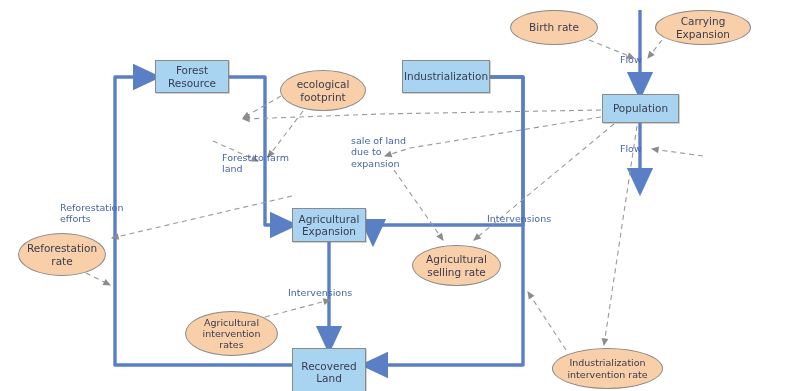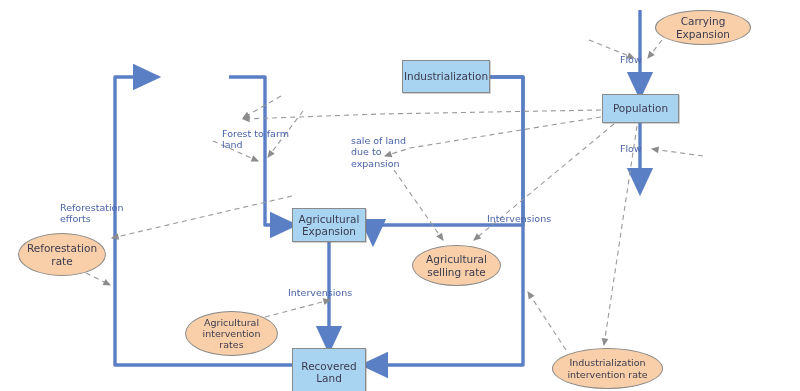--- a/index.html
+++ b/index.html
@@ -91,35 +91,46 @@
       <path d="M614,124 L474,240" marker-end="url(#linkHead)"></path>
       <path d="M394,170 L443,240" marker-end="url(#linkHead)"></path>
       <path d="M637,126 L604,345" marker-end="url(#linkHead)"></path>
       <path d="M566,350 L528,292" marker-end="url(#linkHead)"></path>
       <path d="M265,317 L330,300" marker-end="url(#linkHead)"></path>
       <path d="M292,196 L112,238" marker-end="url(#linkHead)"></path>
       <path d="M86,273 L110,285" marker-end="url(#linkHead)"></path>
     </g>
   </svg>
 
+  <div class="node stock" style="left:155px; top:60px; width:74px; height:33px;">
+    <span style="white-space:pre-line;">Forest
+Resource</span>
+  </div>
   <div class="node stock" style="left:402px; top:60px; width:88px; height:33px;">
     <span style="white-space:pre-line;">Industrialization</span>
   </div>
   <div class="node stock" style="left:602px; top:94px; width:77px; height:29px;">
     <span style="white-space:pre-line;">Population</span>
   </div>
   <div class="node stock" style="left:292px; top:208px; width:74px; height:34px;">
     <span style="white-space:pre-line;">Agricultural
 Expansion</span>
   </div>
   <div class="node stock" style="left:292px; top:348px; width:74px; height:48px;">
     <span style="white-space:pre-line;">Recovered
 Land</span>
   </div>
 
+  <div class="node aux" style="left:280px; top:70px; width:86px; height:41px;">
+    <span style="white-space:pre-line;">ecological
+footprint</span>
+  </div>
+  <div class="node aux" style="left:510px; top:10px; width:88px; height:35px;">
+    <span style="white-space:pre-line;">Birth rate</span>
+  </div>
   <div class="node aux" style="left:655px; top:10px; width:96px; height:35px;">
     <span style="white-space:pre-line;">Carrying Expansion</span>
   </div>
   <div class="node aux" style="left:18px; top:233px; width:88px; height:43px;">
     <span style="white-space:pre-line;">Reforestation
 rate</span>
   </div>
   <div class="node aux" style="left:412px; top:245px; width:89px; height:41px;">
     <span style="white-space:pre-line;">Agricultural
 selling rate</span>
@@ -127,21 +138,21 @@
   <div class="node aux" style="left:185px; top:311px; width:93px; height:45px; font-size:9.5px;">
     <span style="white-space:pre-line;">Agricultural
 intervention
 rates</span>
   </div>
   <div class="node aux" style="left:552px; top:348px; width:111px; height:41px; font-size:9.5px;">
     <span style="white-space:pre-line;">Industrialization
 intervention rate</span>
   </div>
 
-  <div class="edge-label" style="left:222px; top:128px; width:112px;">Forest to farm
+  <div class="edge-label" style="left:222px; top:152px; width:112px;">Forest to farm
 land</div>
   <div class="edge-label" style="left:351px; top:135px; width:86px;">sale of land
 due to
 expansion</div>
   <div class="edge-label" style="left:620px; top:54px; width:40px;">Flow</div>
   <div class="edge-label" style="left:620px; top:143px; width:40px;">Flow</div>
   <div class="edge-label" style="left:60px; top:202px; width:96px;">Reforestation
 efforts</div>
   <div class="edge-label" style="left:487px; top:213px; width:82px;">Intervensions</div>
   <div class="edge-label" style="left:288px; top:287px; width:82px;">Intervensions</div>

